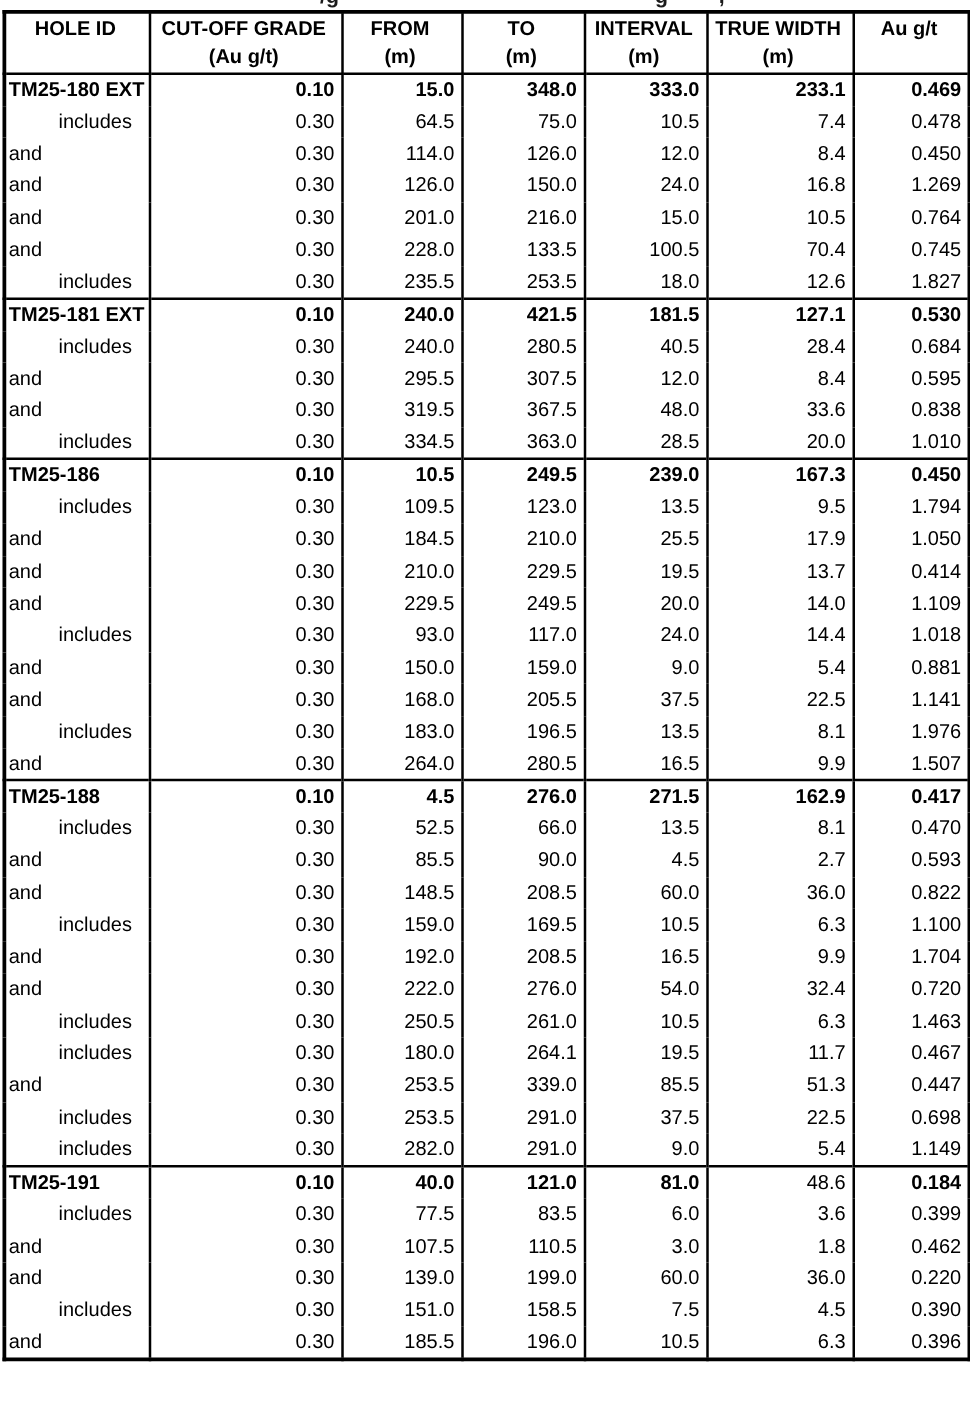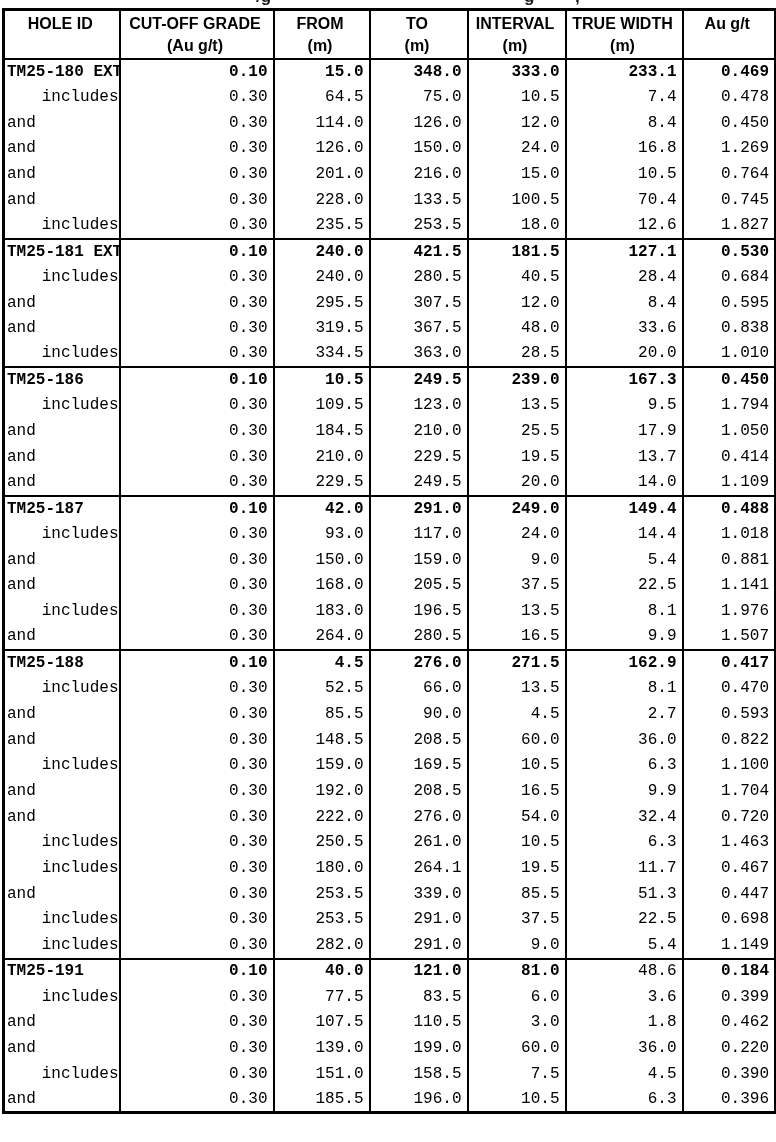--- a/index.html
+++ b/index.html
@@ -32,28 +32,28 @@
     border-top:none;border-bottom:none;
     font-size:16px;line-height:1.2;
     padding:0 5px 0 2px;
     overflow:hidden;white-space:nowrap;
   }
   thead th{
     height:46px;vertical-align:top;text-align:center;font-weight:700;
     border-bottom:2px solid #000;padding-top:1px;margin-top:40px;
   }
   thead th .hline{height:22px;line-height:23px;}
-  tbody tr{height:25.71px;font-family:Liberation Mono, monospace;}
+  tbody tr{height:25.71px;}
   tbody td{vertical-align:middle;}
   tr.section-start td{border-top:2px solid #000;}
   tr.main-row td{font-weight:700;}
   tr.main-row td.unbold{font-weight:400;padding-left:20px;}
   td.num{text-align:right;}
   td.lbl-left{text-align:left;padding-left:2px;}
-  td.lbl-right{text-align:right;padding-right:0;}
+  td.lbl-right{text-align:right;padding-right:13px;}
 </style>
 </head>
 <body>
 
 <div class="remnant-strip">
     <span style="left: 256px;">/g</span>
     <span style="left: 524px;">g</span>
     <span style="left: 575px;">,</span>
   </div>
 
@@ -246,29 +246,20 @@
       </tr>
       <tr class="sub-row">
         <td class="lbl-left">and</td>
         <td class="num">0.30</td>
         <td class="num">229.5</td>
         <td class="num">249.5</td>
         <td class="num">20.0</td>
         <td class="num">14.0</td>
         <td class="num">1.109</td>
       </tr>
-      <tr class="main-row section-start">
-        <td class="lbl-left">TM25-187</td>
-        <td class="num">0.10</td>
-        <td class="num">42.0</td>
-        <td class="num">291.0</td>
-        <td class="num">249.0</td>
-        <td class="num">149.4</td>
-        <td class="num">0.488</td>
-      </tr>
       <tr class="sub-row">
         <td class="lbl-right">includes</td>
         <td class="num">0.30</td>
         <td class="num">93.0</td>
         <td class="num">117.0</td>
         <td class="num">24.0</td>
         <td class="num">14.4</td>
         <td class="num">1.018</td>
       </tr>
       <tr class="sub-row">

